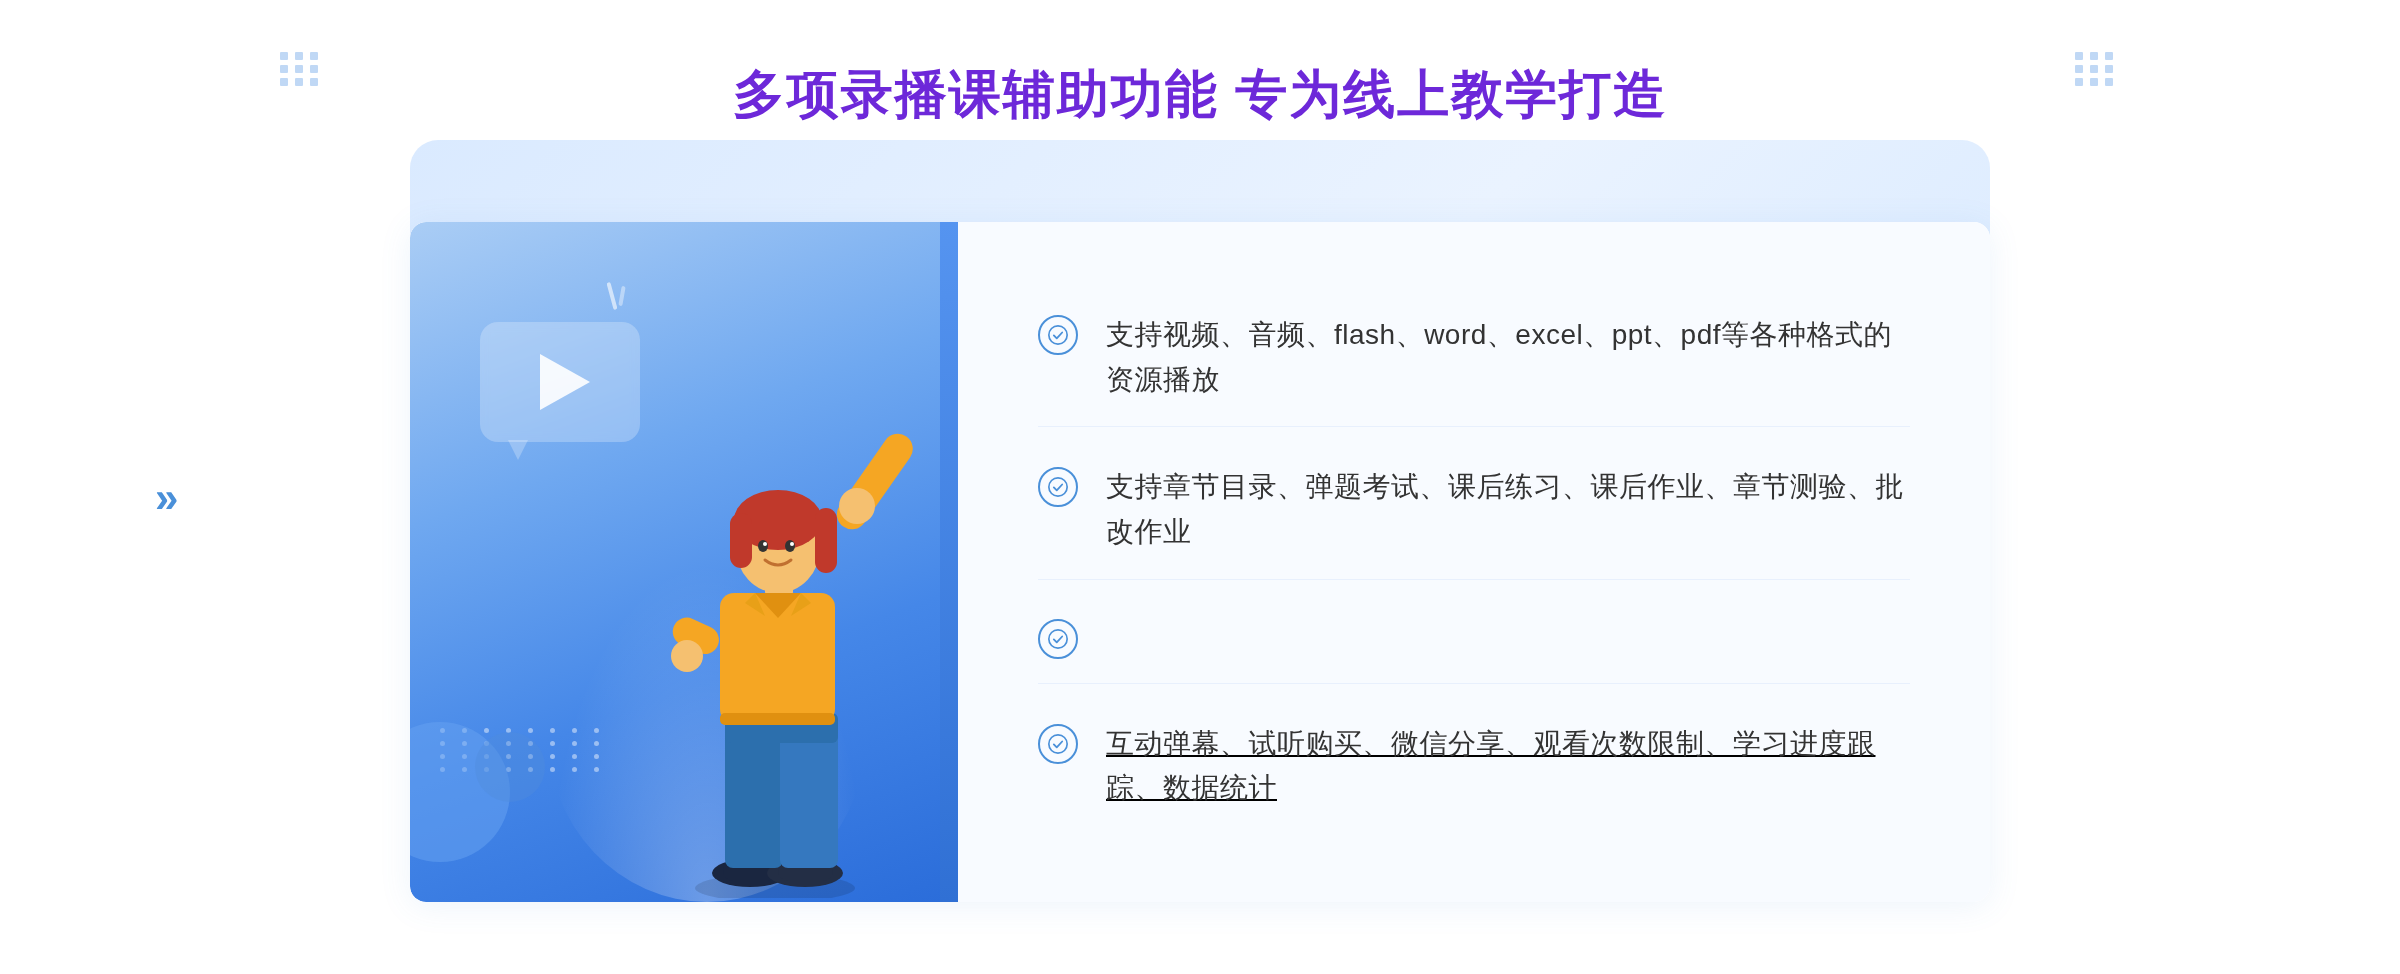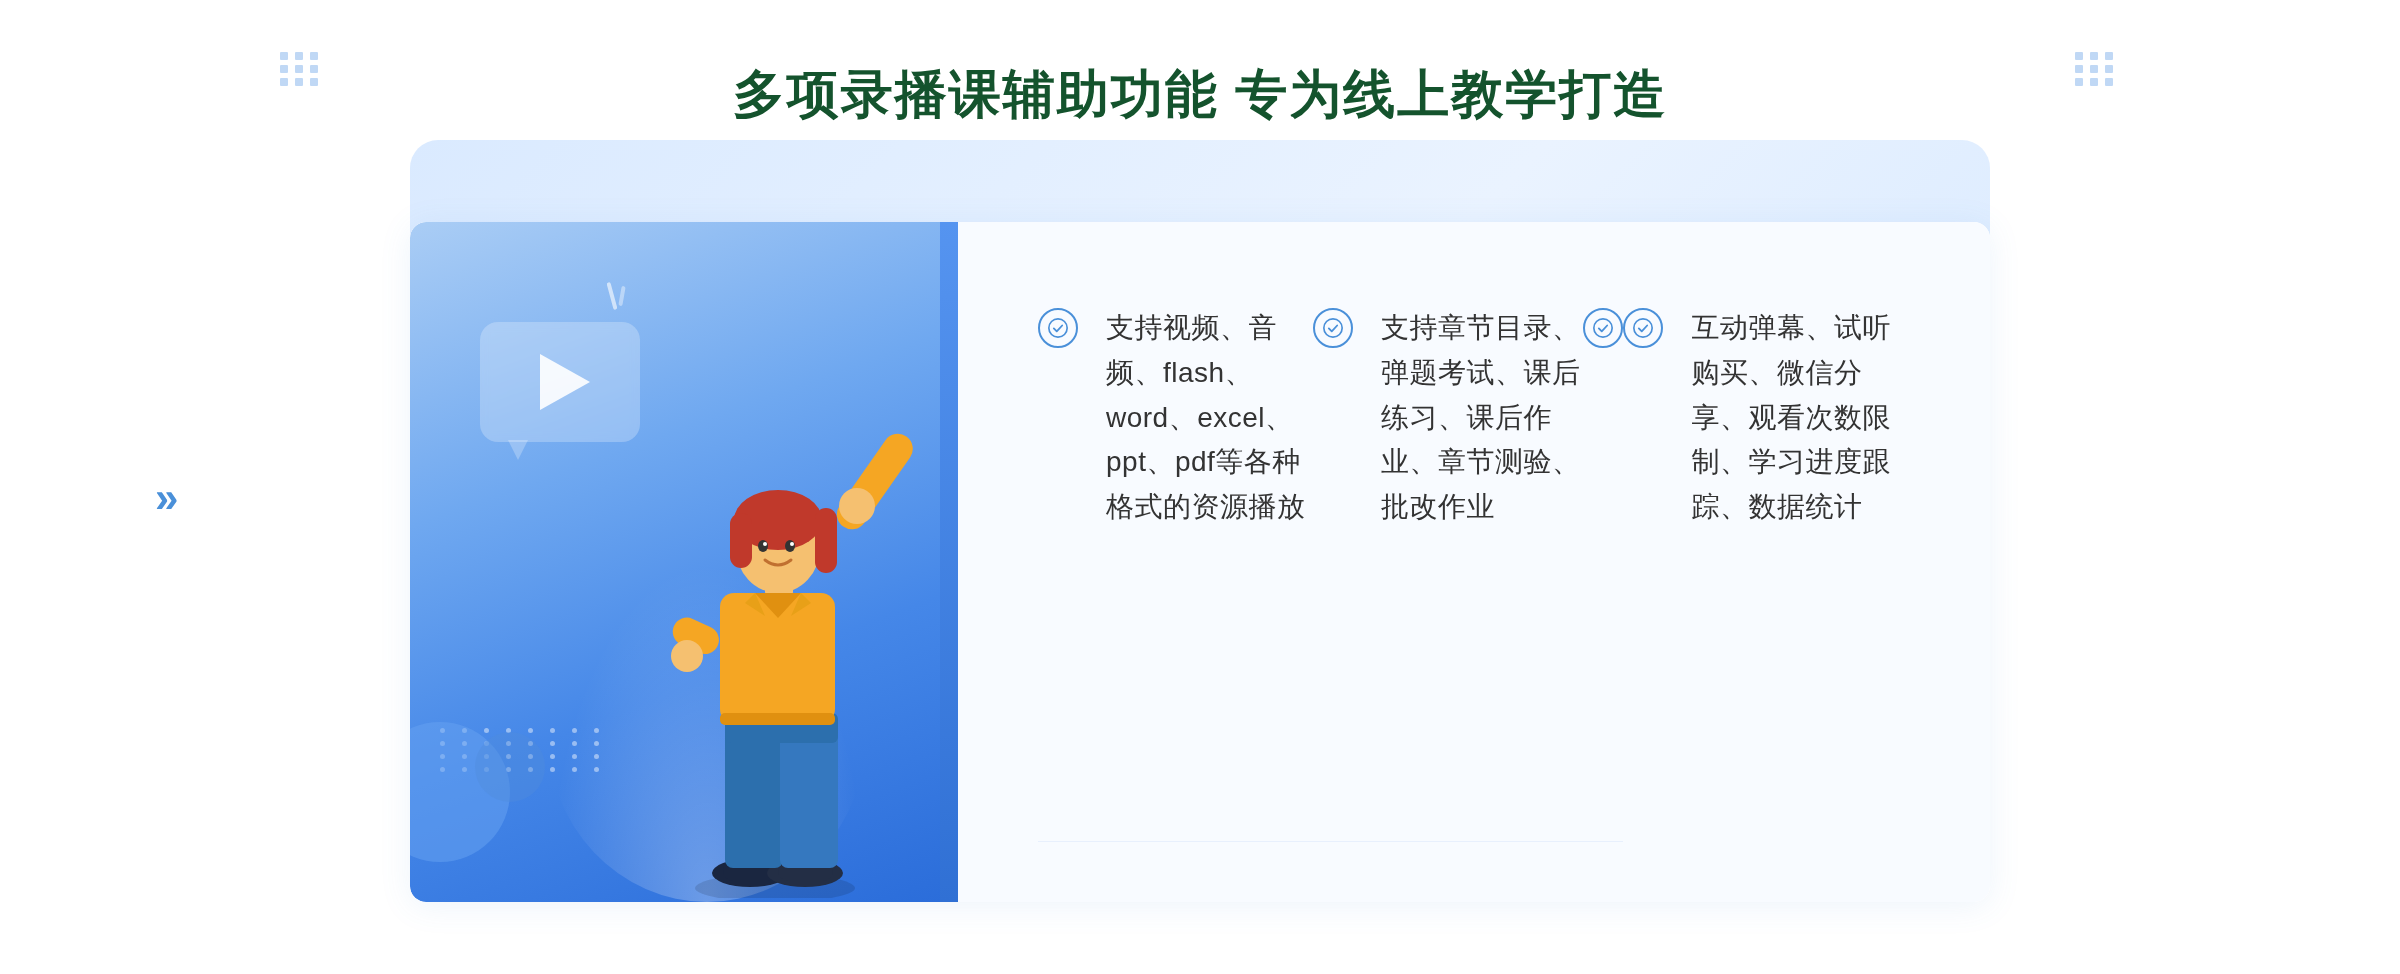--- a/index.html
+++ b/index.html
@@ -29,21 +29,21 @@
     
     .header-section {
       text-align: center;
       margin-bottom: 50px;
       position: relative;
     }
 
     .main-title {
       font-size: 52px;
       font-weight: 700;
-      color: #14532d;
+      color: #6d28d9;
       letter-spacing: 2px;
     }
 
     .subtitle {
       font-size: 22px;
       color: #999999;
       margin-top: 12px;
       letter-spacing: 1px;
     }
 
@@ -71,35 +71,36 @@
       align-items: center;
       justify-content: center;
     }
 
     
     .features-panel {
       flex: 1;
       background: #f8fbff;
       padding: 60px 80px;
       display: flex;
-      flex-direction: row;
+      flex-direction: column;
       justify-content: space-around;
       border-radius: 0 16px 16px 0;
     }
 
     .feature-item {
       display: flex;
       align-items: flex-start;
       gap: 28px;
       padding: 24px 0;
       border-bottom: 1px solid #e8f0fd;
     }
 
     .feature-item:last-child {
       border-bottom: none;
+      text-decoration: underline;
     }
 
     .check-icon {
       width: 40px;
       height: 40px;
       min-width: 40px;
       border: 2px solid #4a90d9;
       border-radius: 50%;
       display: flex;
       align-items: center;

